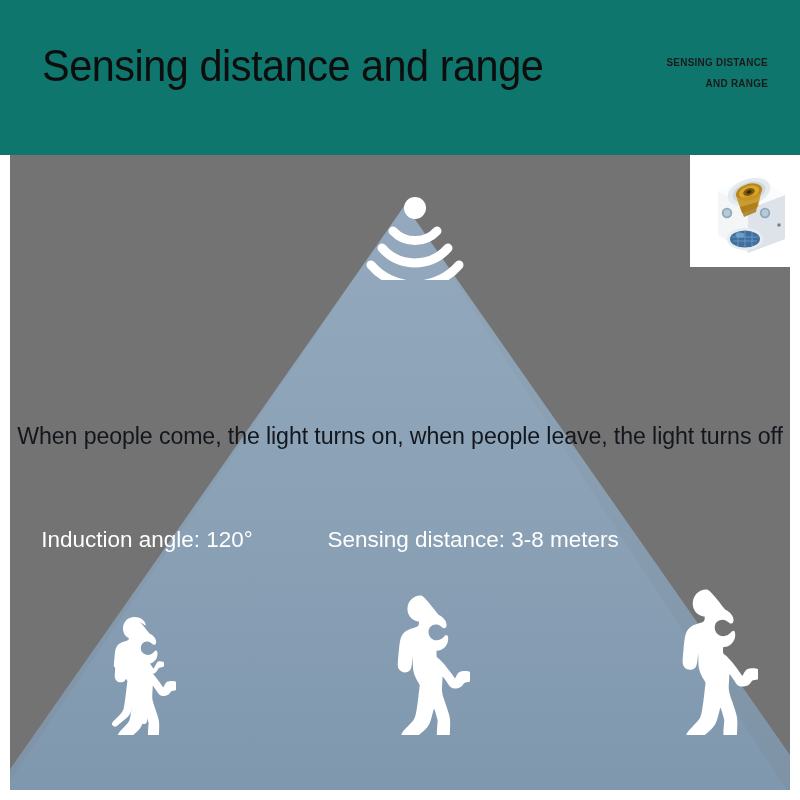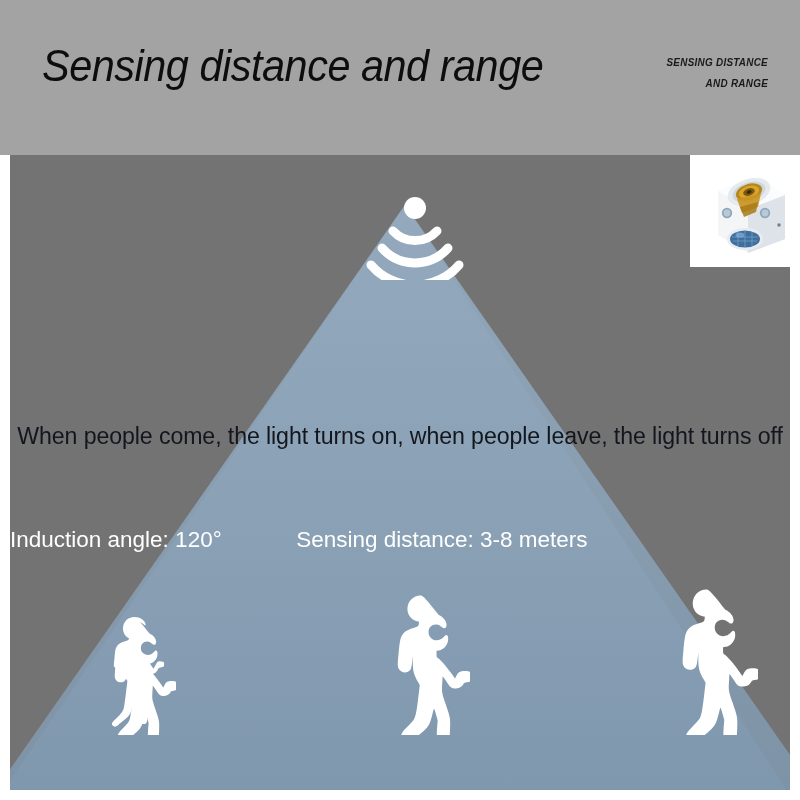--- a/index.html
+++ b/index.html
@@ -14,22 +14,21 @@
     font-family: "Liberation Sans", sans-serif;
     overflow: hidden;
     position: relative;
   }
 
   
   #header {
     position: absolute;
     left: 0; top: 0;
     width: 800px; height: 155px;
-    background: #a3a3a3;
-    font-style: italic;
+    background: #0f766e;
   }
   #page-title {
     position: absolute;
     left: 42px;
     top: 38px;
     font-size: 45px;
     line-height: 56px;
     font-weight: 400;
     color: #0d0d0d;
     letter-spacing: -0.5px;
@@ -93,21 +92,21 @@
     font-weight: 400;
     letter-spacing: -0.1px;
     white-space: nowrap;
     transform: scaleX(0.985);
   }
   #specs {
     position: absolute;
     left: 0;
     top: 372px;
     width: 640px;
-    text-align: left;
+    text-align: center;
     color: #ffffff;
     font-size: 22.5px;
     white-space: nowrap;
   }
   #specs .spec-item { display: inline-block; }
   #specs .spec-gap { display: inline-block; width: 62px; }
 
   
   .figure {
     position: absolute;

